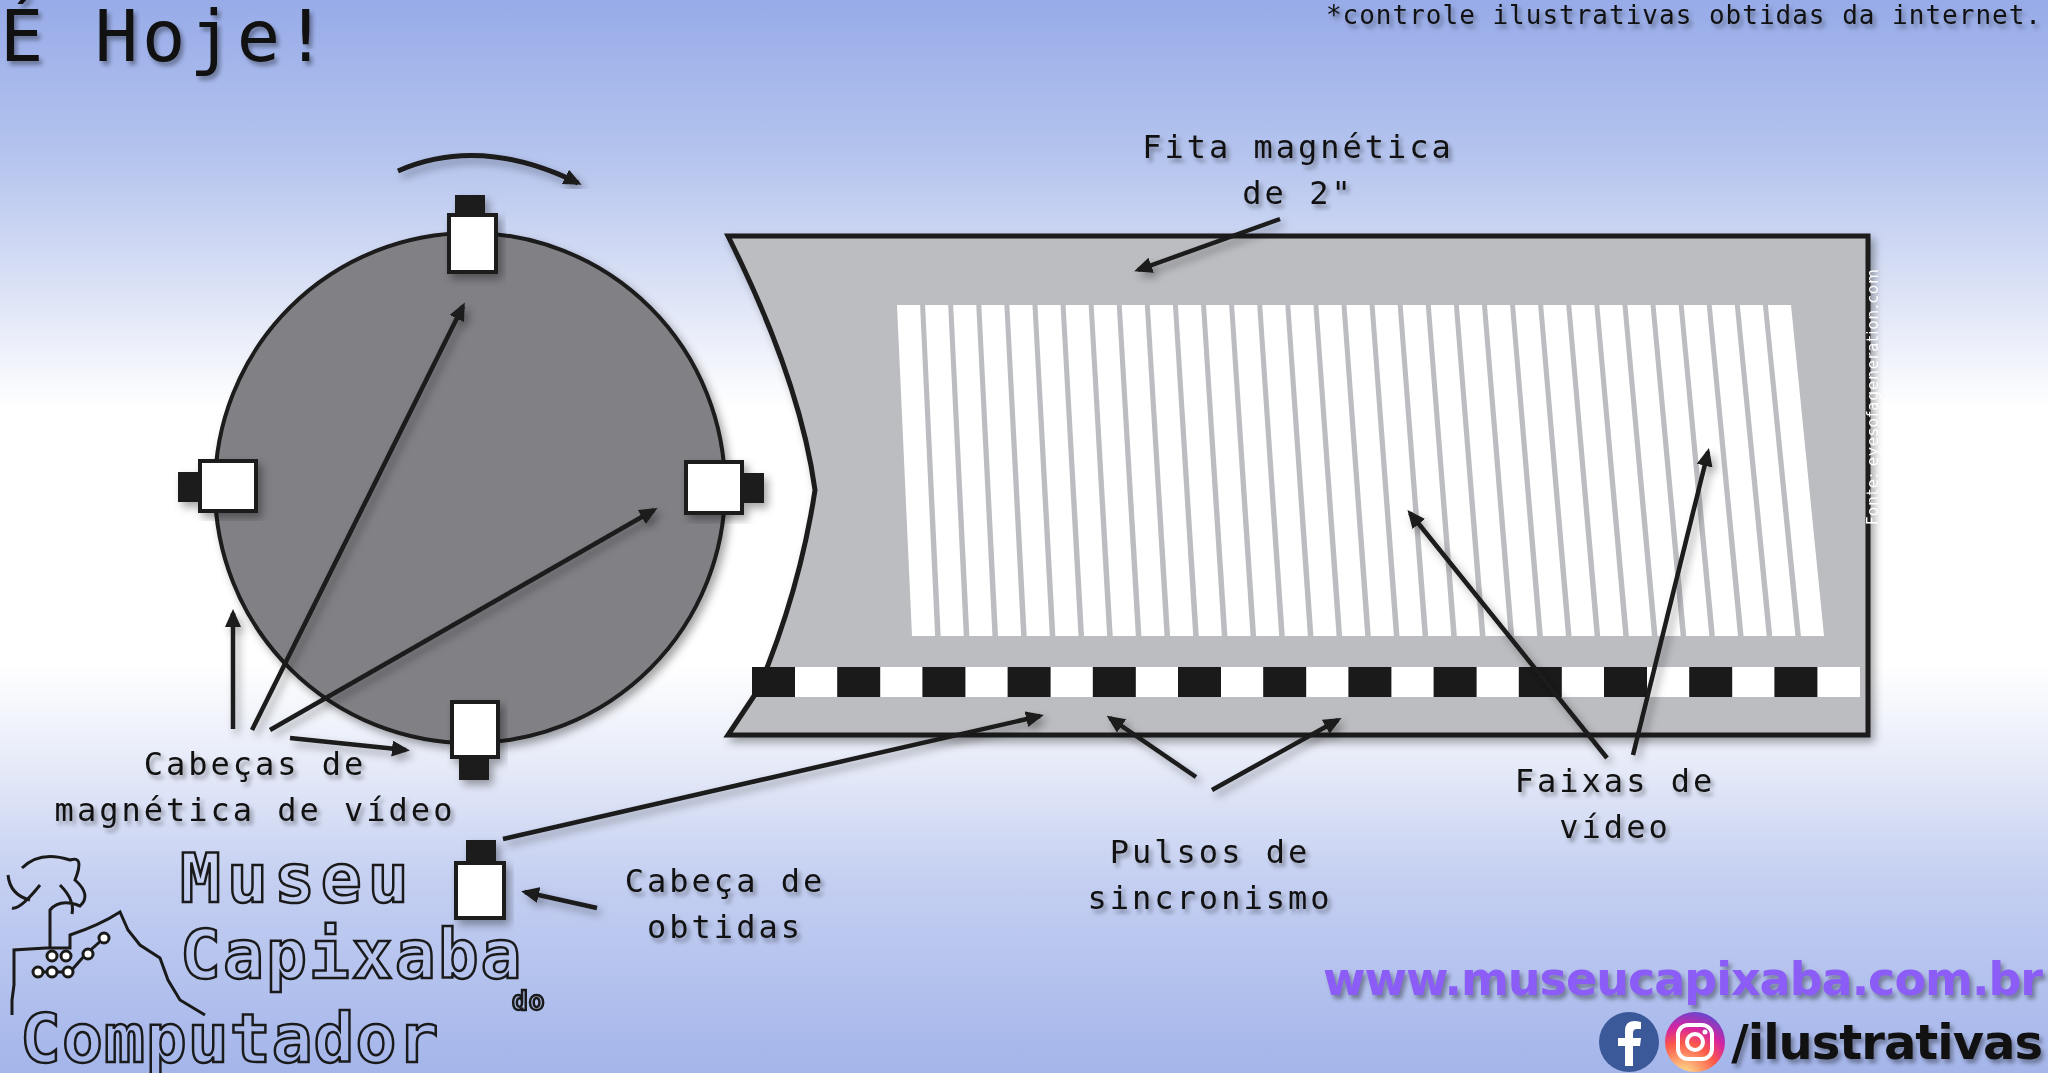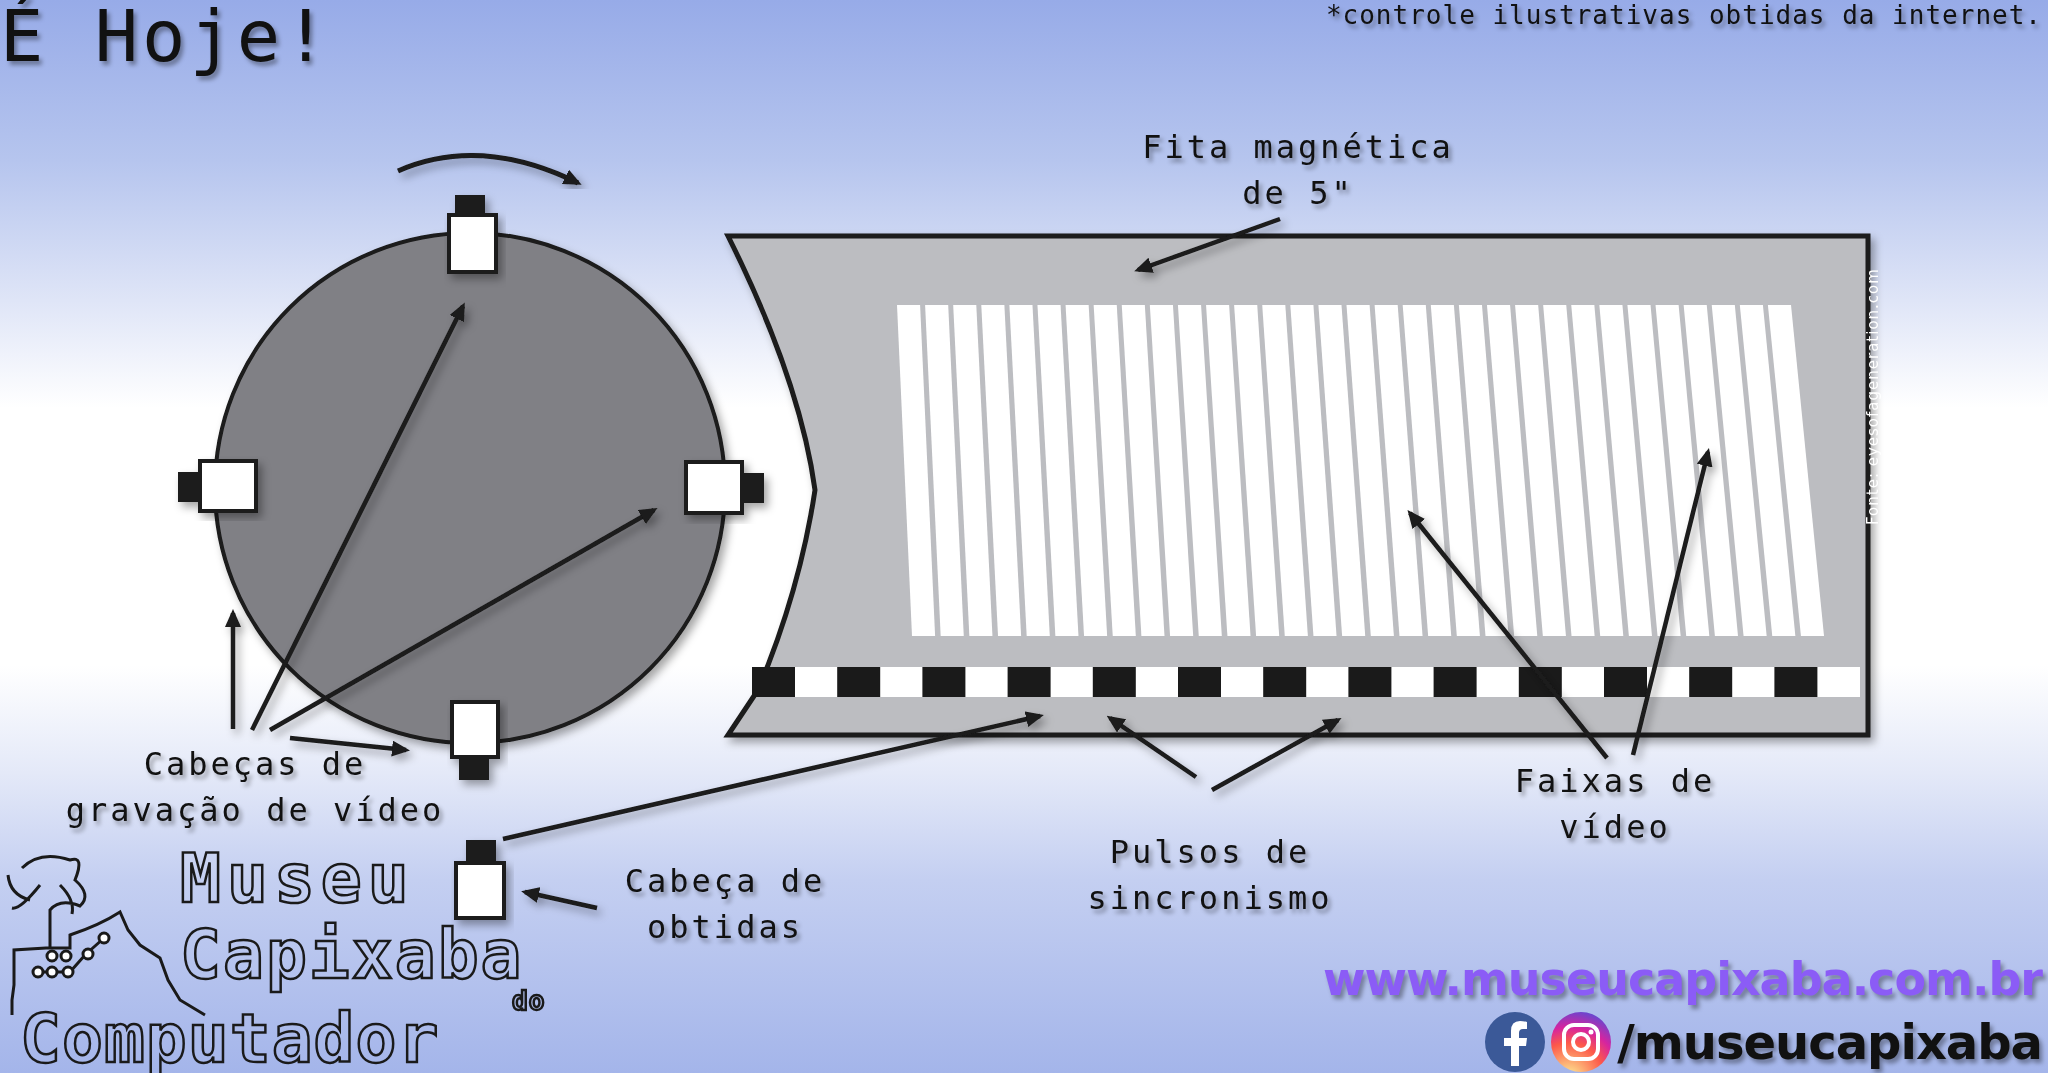--- a/index.html
+++ b/index.html
@@ -136,23 +136,23 @@
     <line x1="1196" y1="777" x2="1110" y2="718"></line>
     <line x1="1212" y1="790" x2="1338" y2="720"></line>
     <line x1="1607" y1="758" x2="1410" y2="513"></line>
     <line x1="1633" y1="755" x2="1708" y2="452"></line>
   </g>
 </svg>
 
 <div id="source">Fonte: eyesofageneration.com</div>
 
 <div class="label mono" style="left:1118px; top:124px; width:360px;">Fita magnética
-de 5"</div>
+de 2"</div>
 <div class="label mono" style="left:20px; top:741px; width:470px;">Cabeças de
-gravação de vídeo</div>
+magnética de vídeo</div>
 <div class="label mono" style="left:600px; top:858px; width:250px;">Cabeça de
 obtidas</div>
 <div class="label mono" style="left:1060px; top:829px; width:300px;">Pulsos de
 sincronismo</div>
 <div class="label mono" style="left:1480px; top:758px; width:270px;">Faixas de
 vídeo</div>
 
 <svg id="logo" width="640" height="233" viewBox="0 0 640 233">
   <g fill="none" stroke="#1a1a1a" stroke-width="3">
     <path d="M22,28 Q40,10 70,20 Q85,15 75,40 Q92,55 80,66 Q60,58 50,70 L50,108 M30,60 Q10,55 8,35 M40,45 Q20,70 12,68 M60,45 Q75,60 72,74"></path>
@@ -179,14 +179,14 @@
         <path d="M24,48 L24,28 L31,28 L32,20 L24,20 L24,15 Q24,11 28,11 L32,11 L32,4 Q28,3 25,3 Q16,3 16,13 L16,20 L9,20 L9,28 L16,28 L16,48 Z" fill="#fff"></path>
       </svg>
   </div>
   <div id="ig" class="circle-icon">
     <svg width="44" height="44" viewBox="0 0 44 44">
         <rect x="5" y="5" width="34" height="34" rx="10" fill="none" stroke="#fff" stroke-width="4"></rect>
         <circle cx="22" cy="22" r="8" fill="none" stroke="#fff" stroke-width="4"></circle>
         <circle cx="32" cy="12" r="2.5" fill="#fff"></circle>
       </svg>
   </div>
-  <span id="handle">/museucapixaba</span>
+  <span id="handle">/ilustrativas</span>
 </div>
 
 </body></html>

